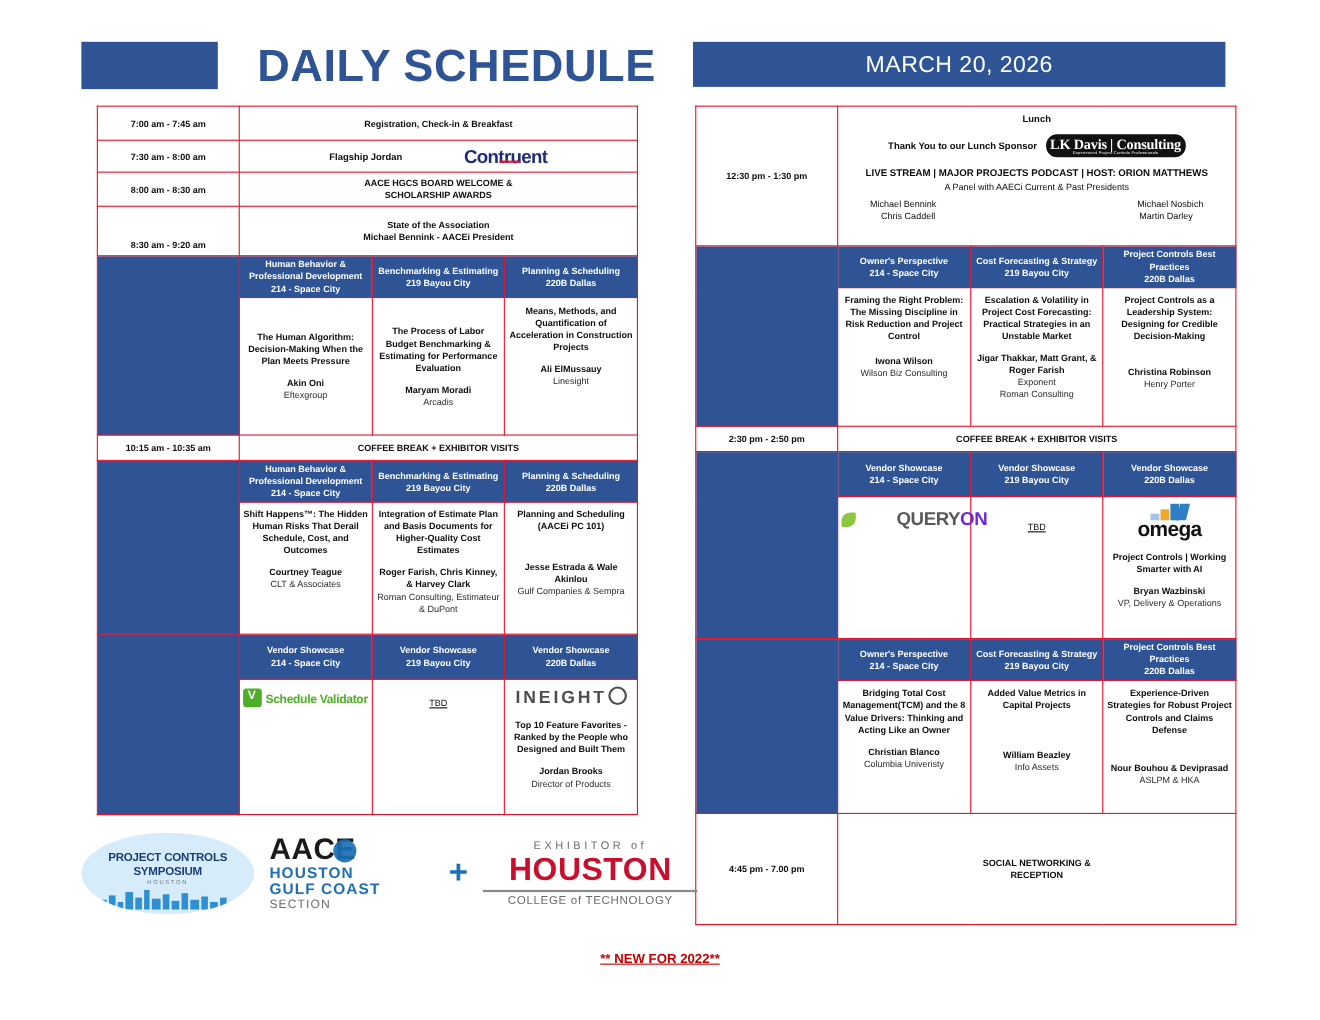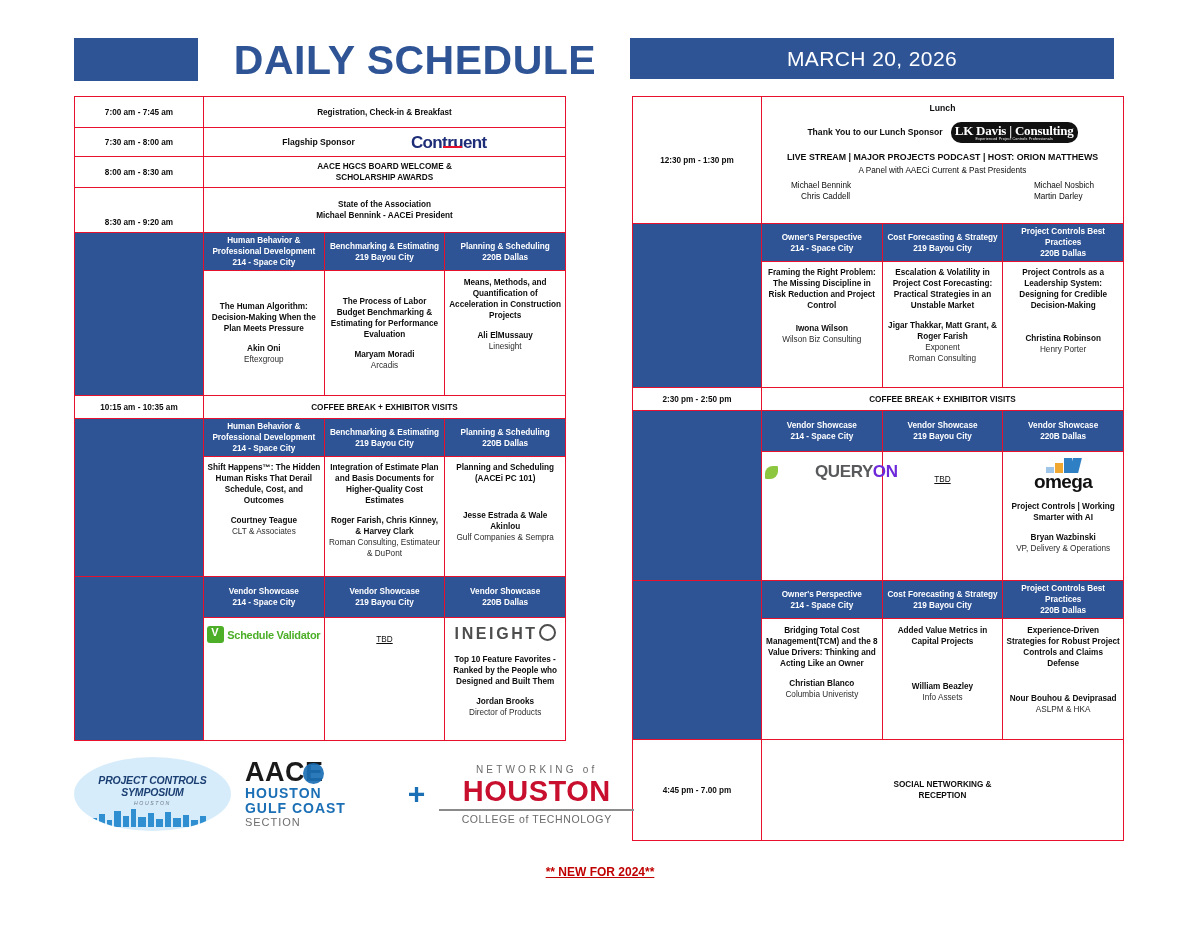--- a/index.html
+++ b/index.html
@@ -58,21 +58,21 @@
     line-height: 41px;
     letter-spacing: 0.4px;
   }
 
   
   .sched {
     position: absolute;
     border-collapse: collapse;
     table-layout: fixed;
   }
-  .sched.left  { left: 74px;  top: 96px; width: 492px; }
+  .sched.left  { left: 88px;  top: 96px; width: 492px; }
   .sched.right { left: 632px; top: 96px; width: 492px; }
 
   .sched td {
     border: 1.6px solid #e8112d;
     vertical-align: middle;
     padding: 2px 3px;
     font-size: 8.2px;
     line-height: 11px;
     text-align: center;
     background: #ffffff;
@@ -252,21 +252,20 @@
     align-items: center;
     gap: 14px;
   }
   .pcs-logo {
     width: 158px; height: 74px;
     background: #d7ecfa;
     border-radius: 50%;
     text-align: center;
     position: relative;
     overflow: hidden;
-    font-style: italic;
   }
   .pcs-logo .l1 {
     display: block;
     margin-top: 17px;
     font-size: 10.5px;
     font-weight: bold;
     color: #1b3f73;
     line-height: 12px;
     letter-spacing: -0.2px;
   }
@@ -387,21 +386,21 @@
 
     <tr>
       <td class="time-cell">7:00 am - 7:45 am</td>
       <td colspan="3" class="full-row" style="height:26px">Registration, Check-in &amp; Breakfast</td>
     </tr>
 
     <tr>
       <td class="time-cell">7:30 am - 8:00 am</td>
       <td colspan="3" style="height:24px">
         <div class="sponsor-line">
-          <span class="full-row">Flagship Sponsor</span>
+          <span class="full-row">Flagship Jordan</span>
           <span class="contruent">Contruent</span>
         </div>
       </td>
     </tr>
 
     <tr>
       <td class="time-cell">8:00 am - 8:30 am</td>
       <td colspan="3" class="full-row" style="height:26px">
         <span>AACE HGCS BOARD WELCOME &amp;</span><br>
         <span>SCHOLARSHIP AWARDS</span>
@@ -543,21 +542,21 @@
             <span class="lk-sub">Experienced Project Controls Professionals</span>
           </span>
         </div>
         <div class="full-row" style="margin-top:9px;font-size:8.8px">LIVE STREAM | MAJOR PROJECTS PODCAST | HOST: ORION MATTHEWS</div>
         <div style="margin-top:2px">A Panel with AAECi Current &amp; Past Presidents</div>
         <div style="display:flex;justify-content:space-between;padding:0 26px;margin-top:4px">
           <div style="text-align:left">
             <div>Michael Bennink</div>
             <div style="padding-left:10px">Chris Caddell</div>
           </div>
-          <div style="text-align:left">
+          <div style="text-align:center">
             <div>Michael Nosbich</div>
             <div style="padding-right:8px">Martin Darley</div>
           </div>
         </div>
       </td>
     </tr>
 
     <tr>
       <td class="track-head blank" rowspan="2"></td>
       <td class="track-head">
@@ -710,22 +709,22 @@
   <div class="aace-logo">
     <span class="aace-top">AACE</span><span class="globe"></span>
     <span class="aace-sub1">HOUSTON</span>
     <span class="aace-sub2">GULF COAST</span>
     <span class="aace-sub3">SECTION</span>
   </div>
 
   <div class="plus-sign">+</div>
 
   <div class="uh-logo">
-    <span class="uh1">NETWORKING of</span>
+    <span class="uh1">EXHIBITOR of</span>
     <span class="uh2">HOUSTON</span>
     <div class="uh-rule"></div>
     <span class="uh3">COLLEGE of TECHNOLOGY</span>
   </div>
 </div>
 
 <div class="bottom-note">
-  <span class="nf">** NEW FOR 2024**</span>
+  <span class="nf">** NEW FOR 2022**</span>
 </div>
 
 </body></html>

